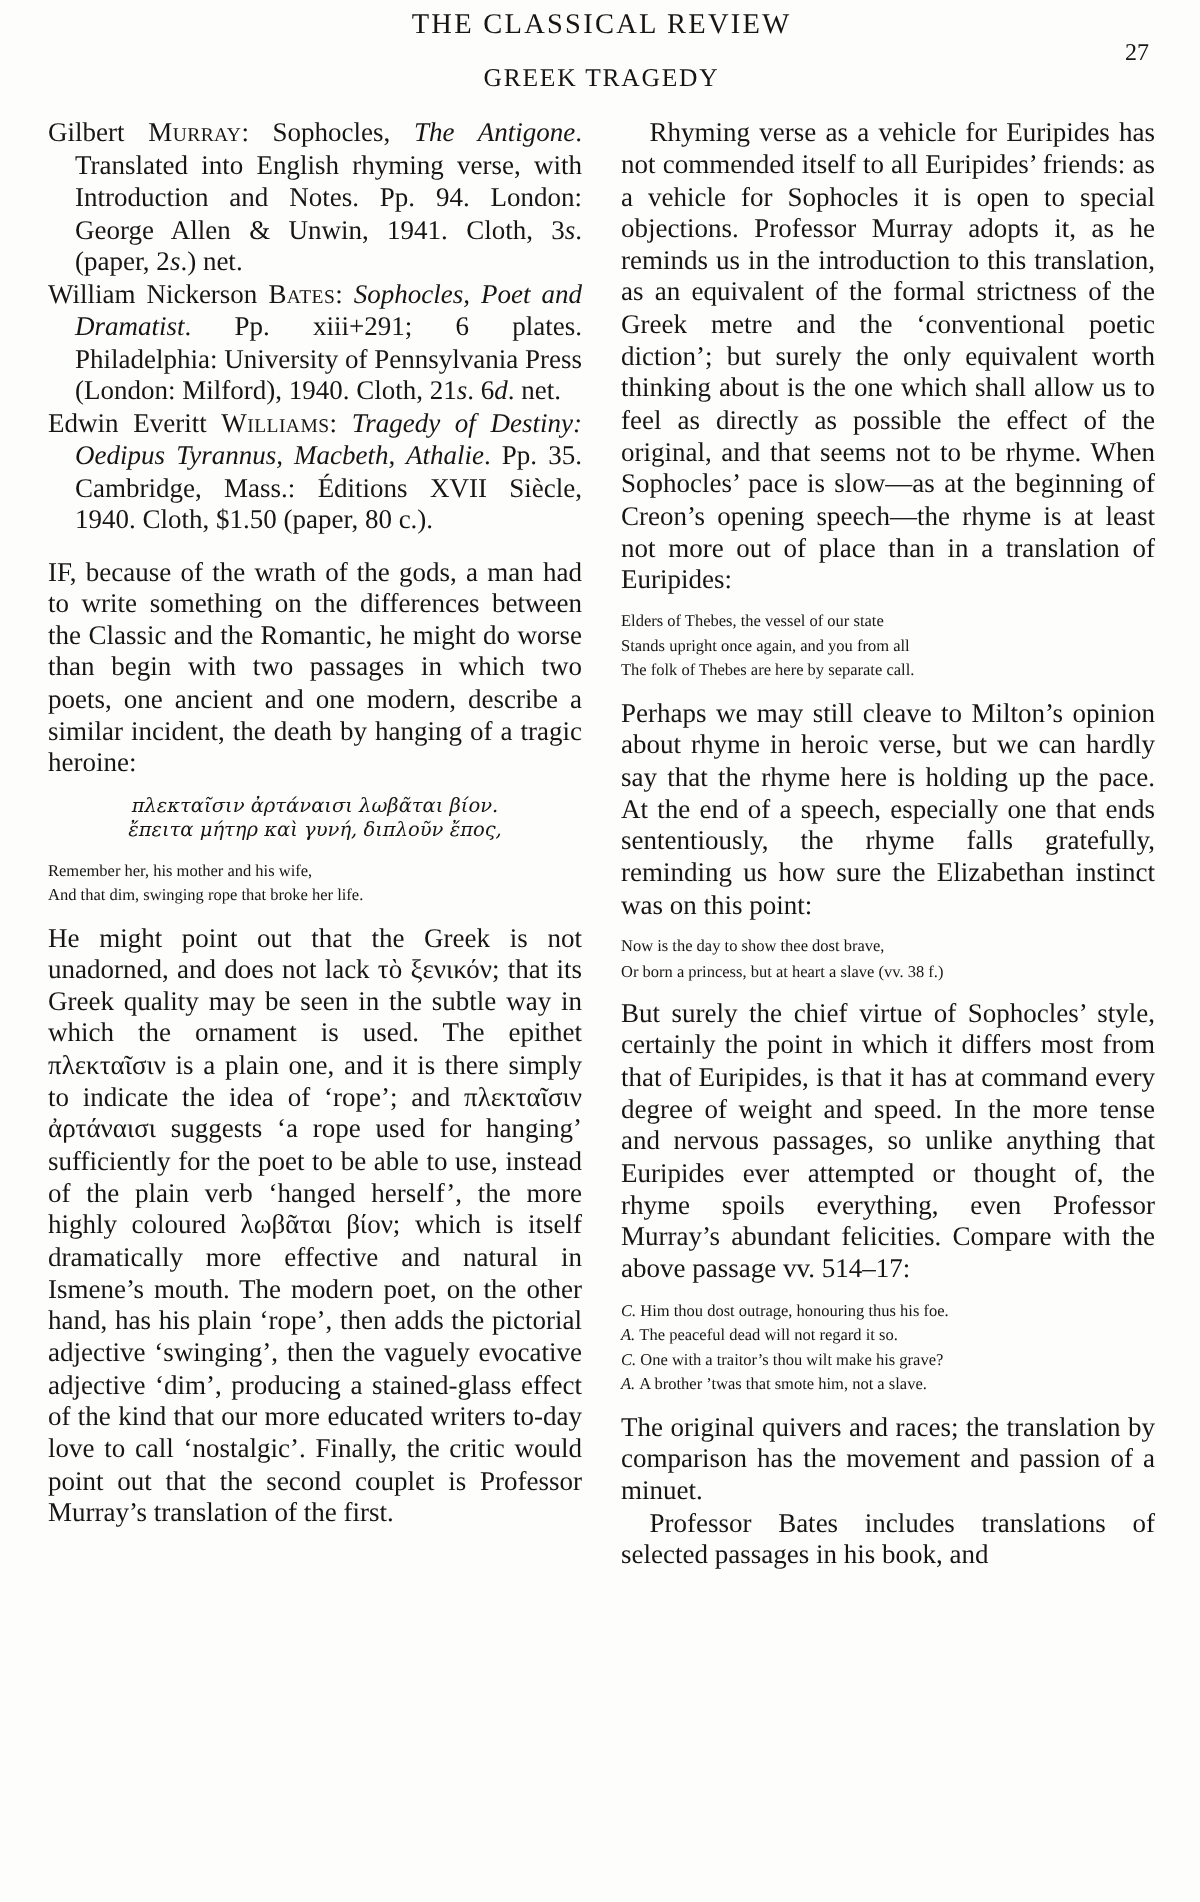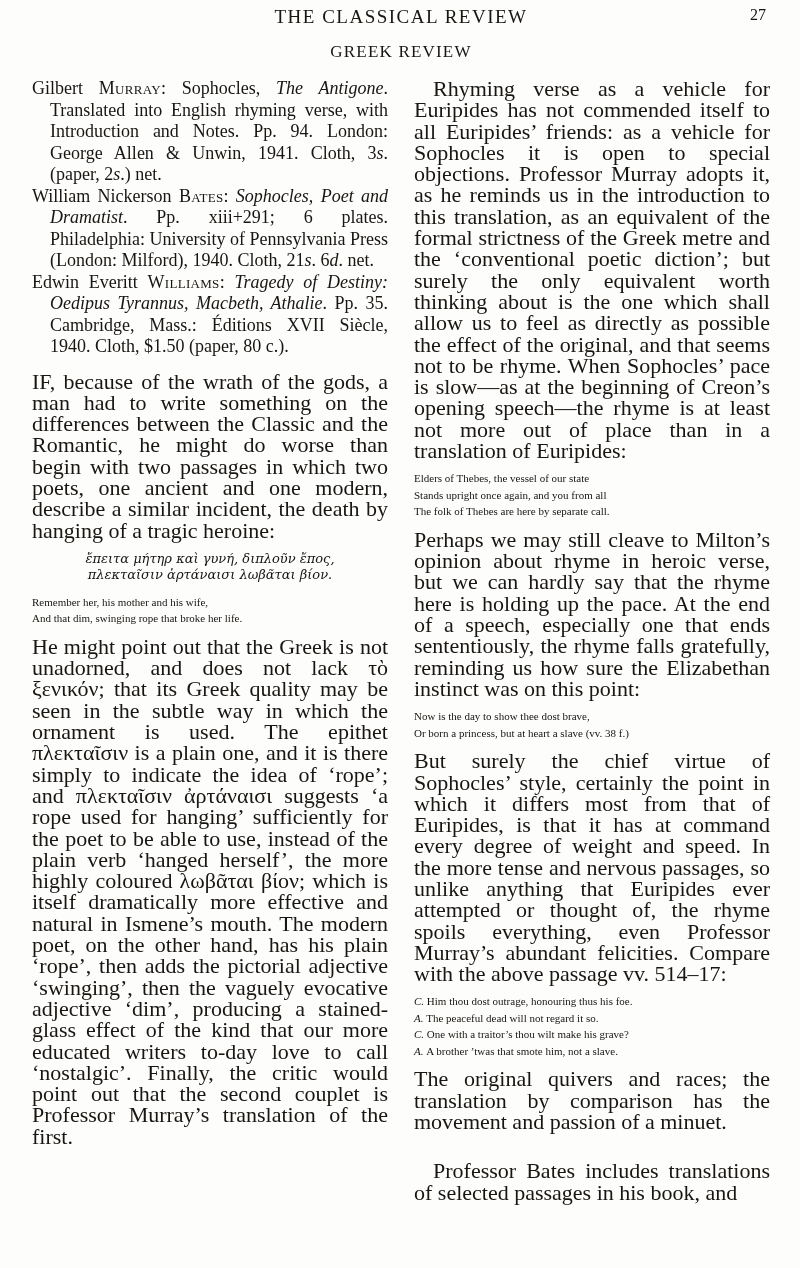--- a/index.html
+++ b/index.html
@@ -15,45 +15,45 @@
     width: 800px; height: 1128px;
     padding: 6px 30px 0 32px;
     position: relative;
   }
   .page-header { position: relative; text-align: center; height: 26px; }
   .journal-title {
     font-size: 19px; letter-spacing: 1.5px;
     display: inline-block;
   }
   .page-number {
-    position: absolute; right: 4px; top: 0;
+    position: absolute; right: 4px; top: 21px;
     font-size: 16px;
   }
   .article-title {
     text-align: center;
     font-size: 17px; font-weight: normal; letter-spacing: 1.2px;
     margin: 10px 0 0 0;
   }
   .columns { display: flex; gap: 26px; margin-top: 16px; }
   .column { flex: 1; min-width: 0; }
 
   .bib-entry {
     margin: 0;
     font-size: 18px; line-height: 21.5px;
     text-align: justify;
     padding-left: 18px; text-indent: -18px;
   }
   .body-para {
     margin: 0;
-    font-size: 22px; line-height: 21.3px;
+    font-size: 18px; line-height: 21.3px;
     text-align: justify;
   }
   .first-para { margin-top: 13px; }
   .indent { text-indent: 19px; }
-  .section-break { margin-top: 28px; }
+  .section-break { }
 
   .quote {
     font-size: 11px; line-height: 16.5px;
     margin: 9px 0;
   }
   .greek-quote {
     text-align: center;
     font-style: italic;
     font-family: "DejaVu Serif", serif;
     font-size: 13px;
@@ -67,36 +67,36 @@
 </head>
 <body>
 
 <div class="page">
 
   <header class="page-header">
     <span class="journal-title">THE CLASSICAL REVIEW</span>
     <span class="page-number">27</span>
   </header>
 
-  <h1 class="article-title">GREEK REVIEW</h1>
+  <h1 class="article-title">GREEK TRAGEDY</h1>
 
   <div class="columns">
 
     <div class="column">
       <div class="bibliography">
         <p class="bib-entry"><span>Gilbert </span><span class="seg-smallcaps">Murray</span><span>: Sophocles, </span><span class="seg-italic">The Antigone</span><span>. Translated into English rhyming verse, with Introduction and Notes. Pp. 94. London: George Allen &amp; Unwin, 1941. Cloth, 3</span><span class="seg-italic">s</span><span>. (paper, 2</span><span class="seg-italic">s</span><span>.) net.</span></p>
         <p class="bib-entry"><span>William Nickerson </span><span class="seg-smallcaps">Bates</span><span>: </span><span class="seg-italic">Sophocles, Poet and Dramatist</span><span>. Pp. xiii+291; 6 plates. Philadelphia: University of Pennsylvania Press (London: Milford), 1940. Cloth, 21</span><span class="seg-italic">s</span><span>. 6</span><span class="seg-italic">d</span><span>. net.</span></p>
         <p class="bib-entry"><span>Edwin Everitt </span><span class="seg-smallcaps">Williams</span><span>: </span><span class="seg-italic">Tragedy of Destiny: Oedipus Tyrannus, Macbeth, Athalie</span><span>. Pp. 35. Cambridge, Mass.: Éditions XVII Siècle, 1940. Cloth, $1.50 (paper, 80 c.).</span></p>
       </div>
 
       <p class="body-para first-para">IF, because of the wrath of the gods, a man had to write something on the differences between the Classic and the Romantic, he might do worse than begin with two passages in which two poets, one ancient and one modern, describe a similar incident, the death by hanging of a tragic heroine:</p>
 
       <div class="quote greek-quote">
+        <div class="quote-line">πλεκταῖσιν ἀρτάναισι λωβᾶται βίον.</div>
         <div class="quote-line">ἔπειτα μήτηρ καὶ γυνή, διπλοῦν ἔπος,</div>
-        <div class="quote-line">πλεκταῖσιν ἀρτάναισι λωβᾶται βίον.</div>
       </div>
 
       <div class="quote">
         <div class="quote-line">Remember her, his mother and his wife,</div>
         <div class="quote-line">And that dim, swinging rope that broke her life.</div>
       </div>
 
       <p class="body-para">He might point out that the Greek is not unadorned, and does not lack τὸ ξενικόν; that its Greek quality may be seen in the subtle way in which the ornament is used. The epithet πλεκταῖσιν is a plain one, and it is there simply to indicate the idea of ‘rope’; and πλεκταῖσιν ἀρτάναισι suggests ‘a rope used for hanging’ sufficiently for the poet to be able to use, instead of the plain verb ‘hanged herself’, the more highly coloured λωβᾶται βίον; which is itself dramatically more effective and natural in Ismene’s mouth. The modern poet, on the other hand, has his plain ‘rope’, then adds the pictorial adjective ‘swinging’, then the vaguely evocative adjective ‘dim’, producing a stained-glass effect of the kind that our more educated writers to-day love to call ‘nostalgic’. Finally, the critic would point out that the second couplet is Professor Murray’s translation of the first.</p>
     </div>
 

